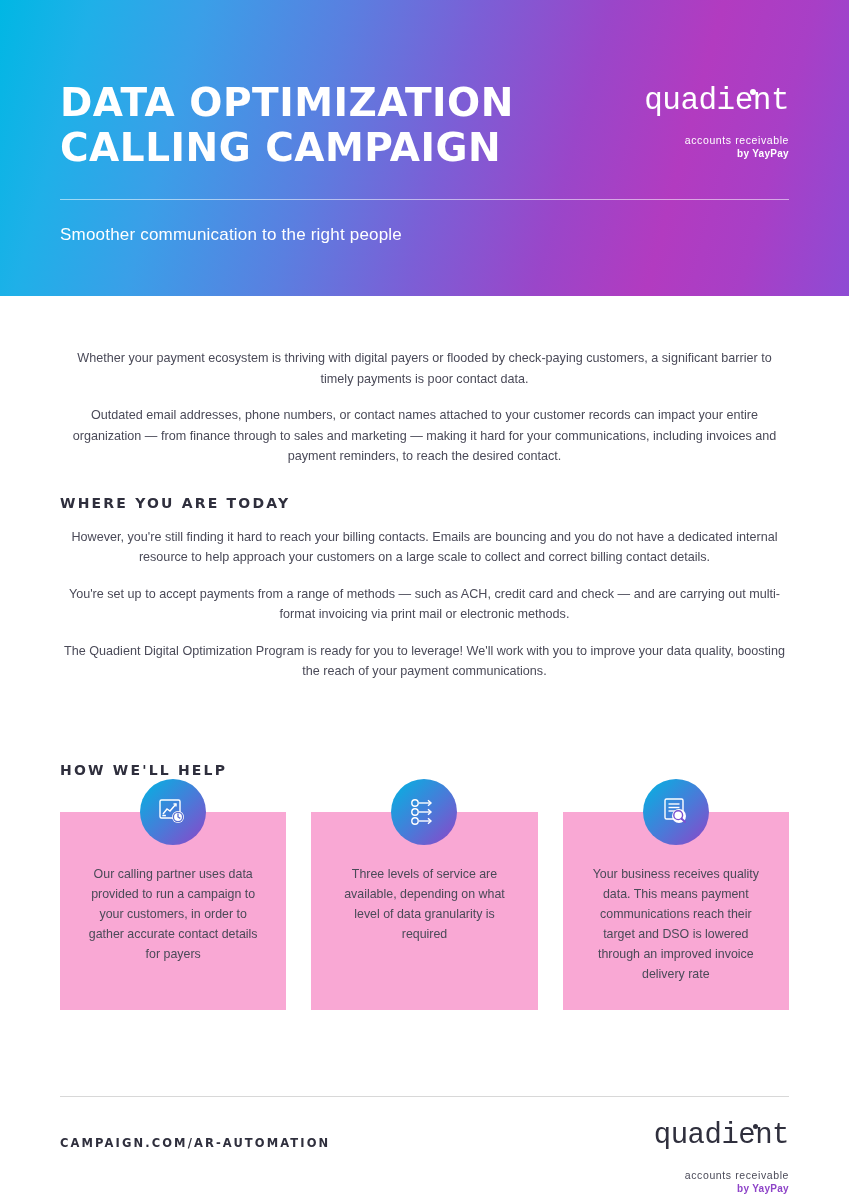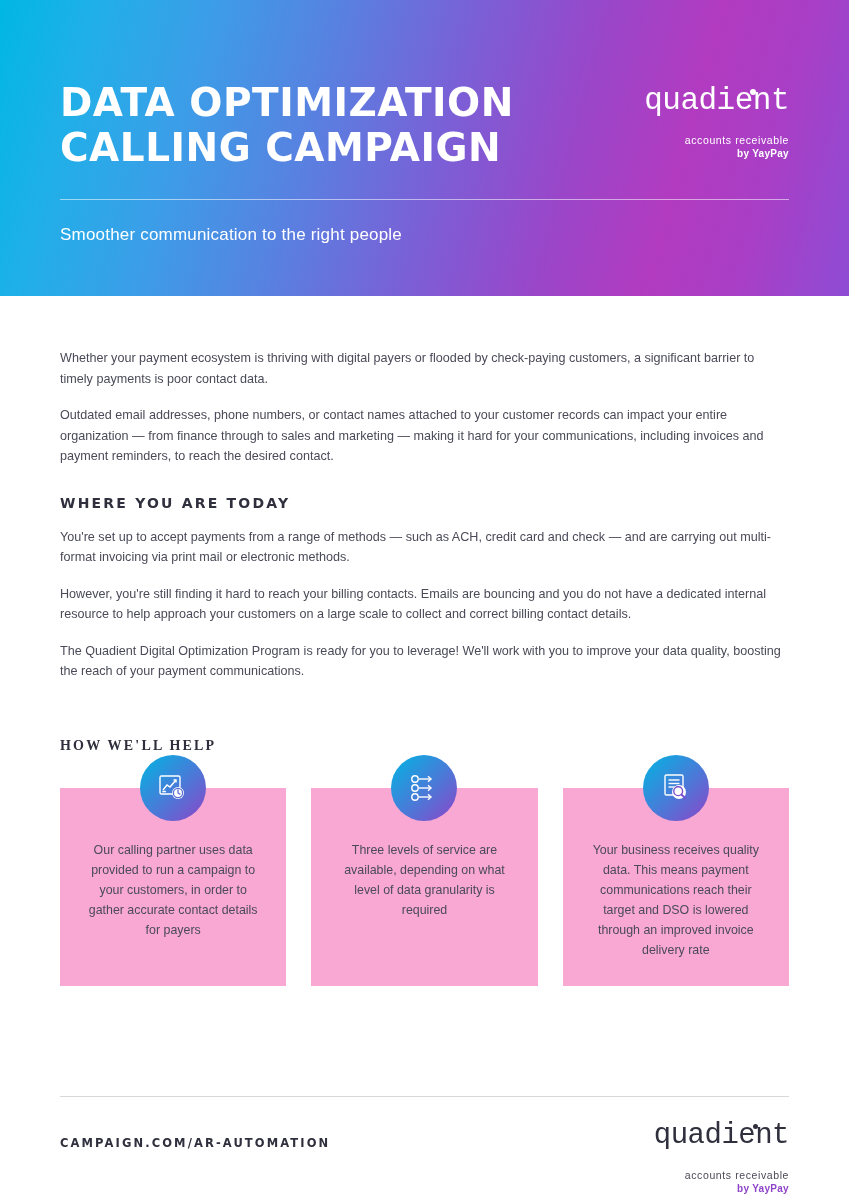--- a/index.html
+++ b/index.html
@@ -121,33 +121,34 @@
     position: absolute;
     left: 60px;
     right: 60px;
     top: 296px;
   }
   .para {
     font-size: 12.6px;
     line-height: 20.5px;
     color: #4a4a58;
     margin: 16px 0 14px 0;
+    text-align: center;
   }
   .intro { margin-top: 52px; }
 
   .section-heading {
     font-size: 14px;
     font-weight: 800;
     letter-spacing: 2.2px;
     color: #2f2f3d;
     text-transform: uppercase;
     margin: 28px 0 10px 0;
     font-family: "DejaVu Sans", sans-serif;
   }
-  .heading-help { margin-top: 56px; margin-bottom: 26px; font-family: Liberation Serif, serif;}
+  .heading-help { margin-top: 80px; margin-bottom: 26px;}
 
   
   .cards {
     display: flex;
     gap: 25px;
     margin-top: 34px;
   }
   .card {
     position: relative;
     flex: 1 1 0;
@@ -244,22 +245,22 @@
 
     </div>
   </div>
 
   <div class="content">
 
     <p class="para intro">Whether your payment ecosystem is thriving with digital payers or flooded by check-paying customers, a significant barrier to timely payments is poor contact data.</p>
     <p class="para">Outdated email addresses, phone numbers, or contact names attached to your customer records can impact your entire organization — from finance through to sales and marketing — making it hard for your communications, including invoices and payment reminders, to reach the desired contact.</p>
 
     <h2 class="section-heading">WHERE YOU ARE TODAY</h2>
+    <p class="para">However, you're still finding it hard to reach your billing contacts. Emails are bouncing and you do not have a dedicated internal resource to help approach your customers on a large scale to collect and correct billing contact details.</p>
     <p class="para">You're set up to accept payments from a range of methods — such as ACH, credit card and check — and are carrying out multi-format invoicing via print mail or electronic methods.</p>
-    <p class="para">However, you're still finding it hard to reach your billing contacts. Emails are bouncing and you do not have a dedicated internal resource to help approach your customers on a large scale to collect and correct billing contact details.</p>
     <p class="para">The Quadient Digital Optimization Program is ready for you to leverage! We'll work with you to improve your data quality, boosting the reach of your payment communications.</p>
 
     <h2 class="section-heading heading-help">HOW WE'LL HELP</h2>
 
     <div class="cards">
 
       <div class="card">
         <div class="card-icon">
           <svg width="34" height="34" viewBox="0 0 34 34" fill="none" stroke="#ffffff" stroke-width="1.4">
             <rect x="4" y="5" width="20" height="18" rx="1.5"></rect>

